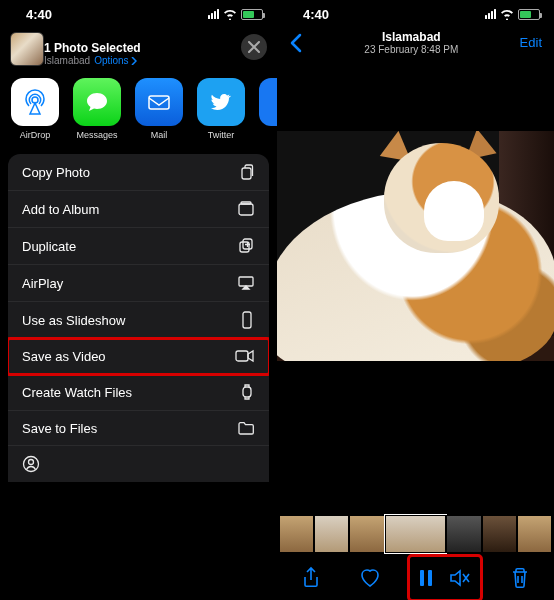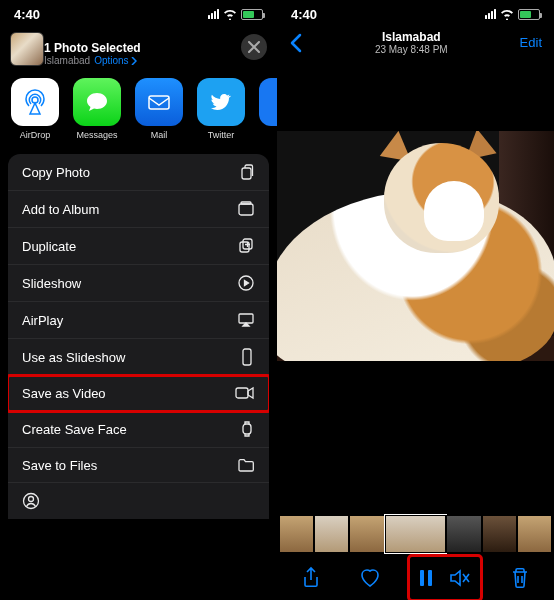--- a/index.html
+++ b/index.html
@@ -1,19 +1,19 @@
 <!DOCTYPE html>
 <html><head>
 <meta charset="utf-8">
 <style>
   * { margin: 0; padding: 0; box-sizing: border-box; }
   body { font-family: -apple-system, BlinkMacSystemFont, "Segoe UI", sans-serif; background: #000; color: #fff; }
   .screens { display: flex; width: 554px; height: 600px; }
   .screen { width: 277px; height: 600px; position: relative; background: #000; overflow: hidden; }
-  .status-bar { display: flex; justify-content: space-between; align-items: center; padding: 4px 14px 2px; font-size: 12px; font-weight: 600; height: 26px; }
+  .status-bar { display: flex; justify-content: space-between; align-items: center; padding: 4px 14px 2px; font-size: 12px; font-weight: 600; height: 26px; margin-left: 12px; }
   .status-left { font-size: 13px; }
   .status-right { display: flex; gap: 4px; align-items: center; }
   .sig-bars { display: flex; gap: 1px; align-items: flex-end; }
   .sig-bars span { width: 2px; background: #fff; border-radius: 0.5px; }
   .sig-bars span:nth-child(1){height:4px;} .sig-bars span:nth-child(2){height:6px;} .sig-bars span:nth-child(3){height:8px;} .sig-bars span:nth-child(4){height:10px;}
   .battery { width: 22px; height: 11px; border: 1px solid #aaa; border-radius: 2px; position: relative; }
   .battery::after { content:""; position:absolute; right:-3px; top:3px; width:2px; height:5px; background:#aaa; border-radius:0 1px 1px 0; }
   .battery .fill { position:absolute; left:1px; top:1px; bottom:1px; width:55%; background:#34c759; border-radius:1px; }
 
   
@@ -182,29 +182,20 @@
         <span>Duplicate</span>
         <span class="icon-slot">
             <svg width="18" height="18" viewBox="0 0 18 18" stroke="#fff" fill="none" stroke-width="1.3">
               <rect x="3" y="5" width="9" height="10" rx="2"></rect>
               <rect x="6" y="2" width="9" height="10" rx="2"></rect>
               <path d="M10.5 5v5M8 7.5h5"></path>
             </svg>
           </span>
       </div>
       <div class="action-item">
-        <span>Slideshow</span>
-        <span class="icon-slot">
-            <svg width="18" height="18" viewBox="0 0 18 18" stroke="#fff" fill="none" stroke-width="1.3">
-              <circle cx="9" cy="9" r="7"></circle>
-              <path d="M7.5 6.5l4 2.5-4 2.5z" fill="#fff"></path>
-            </svg>
-          </span>
-      </div>
-      <div class="action-item">
         <span>AirPlay</span>
         <span class="icon-slot">
             <svg width="18" height="18" viewBox="0 0 18 18" stroke="#fff" fill="none" stroke-width="1.3">
               <rect x="2" y="3" width="14" height="9" rx="1"></rect>
               <path d="M6 15l3-3 3 3z" fill="#fff"></path>
             </svg>
           </span>
       </div>
       <div class="action-item">
         <span>Use as Slideshow</span>
@@ -217,21 +208,21 @@
       <div class="action-item highlight-red">
         <span>Save as Video</span>
         <span class="icon-slot">
             <svg width="20" height="16" viewBox="0 0 20 16" stroke="#fff" fill="none" stroke-width="1.3">
               <rect x="1" y="3" width="12" height="10" rx="2"></rect>
               <path d="M13 6l5-3v10l-5-3z"></path>
             </svg>
           </span>
       </div>
       <div class="action-item">
-        <span>Create Save Face</span>
+        <span>Create Watch Files</span>
         <span class="icon-slot">
             <svg width="16" height="18" viewBox="0 0 16 18" stroke="#fff" fill="none" stroke-width="1.3">
               <rect x="4" y="4" width="8" height="10" rx="3"></rect>
               <path d="M6 4V2h4v2M6 14v2h4v-2"></path>
             </svg>
           </span>
       </div>
       <div class="action-item">
         <span>Save to Files</span>
         <span class="icon-slot">
@@ -273,21 +264,21 @@
     </div>
 
     <div class="viewer-header">
       <div class="back-chev">
         <svg width="14" height="20" viewBox="0 0 14 20">
             <path d="M11 2L3 10l8 8" stroke="#0a84ff" stroke-width="2.5" fill="none" stroke-linecap="round" stroke-linejoin="round"></path>
           </svg>
       </div>
       <div class="vh-mid">
         <div class="loc">Islamabad</div>
-        <div class="ts">23 May  8:48 PM</div>
+        <div class="ts">23 February  8:48 PM</div>
       </div>
       <div class="edit-link">Edit</div>
     </div>
 
     <div class="photo-area">
       <div class="cat">
         <div class="room-edge"></div>
         <div class="floor"></div>
         <div class="body"></div>
         <div class="ear1"></div>

